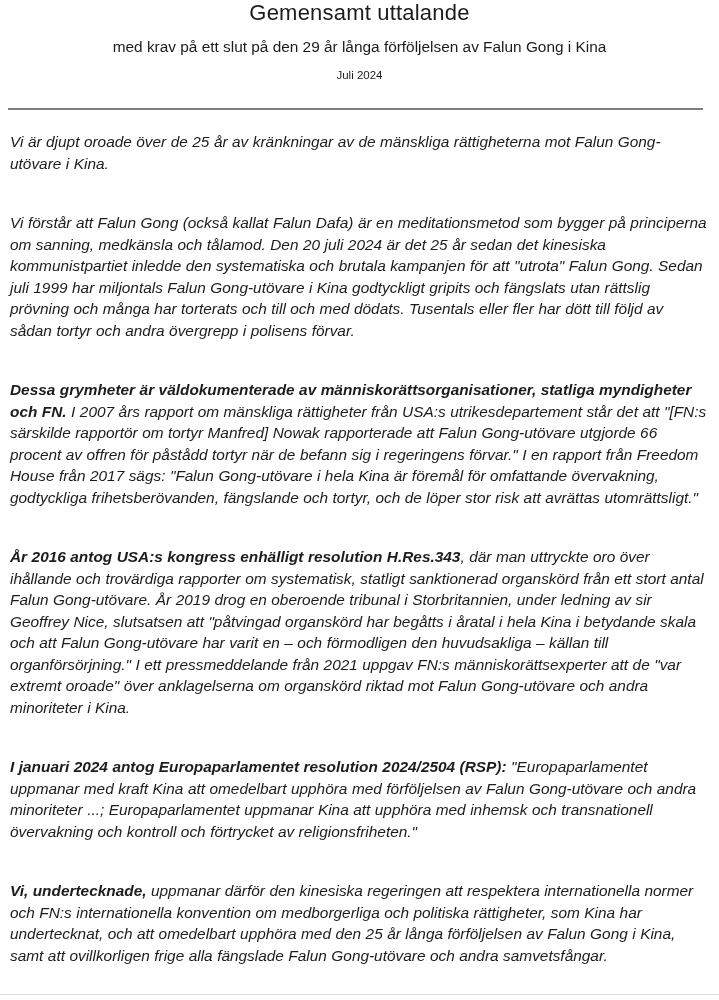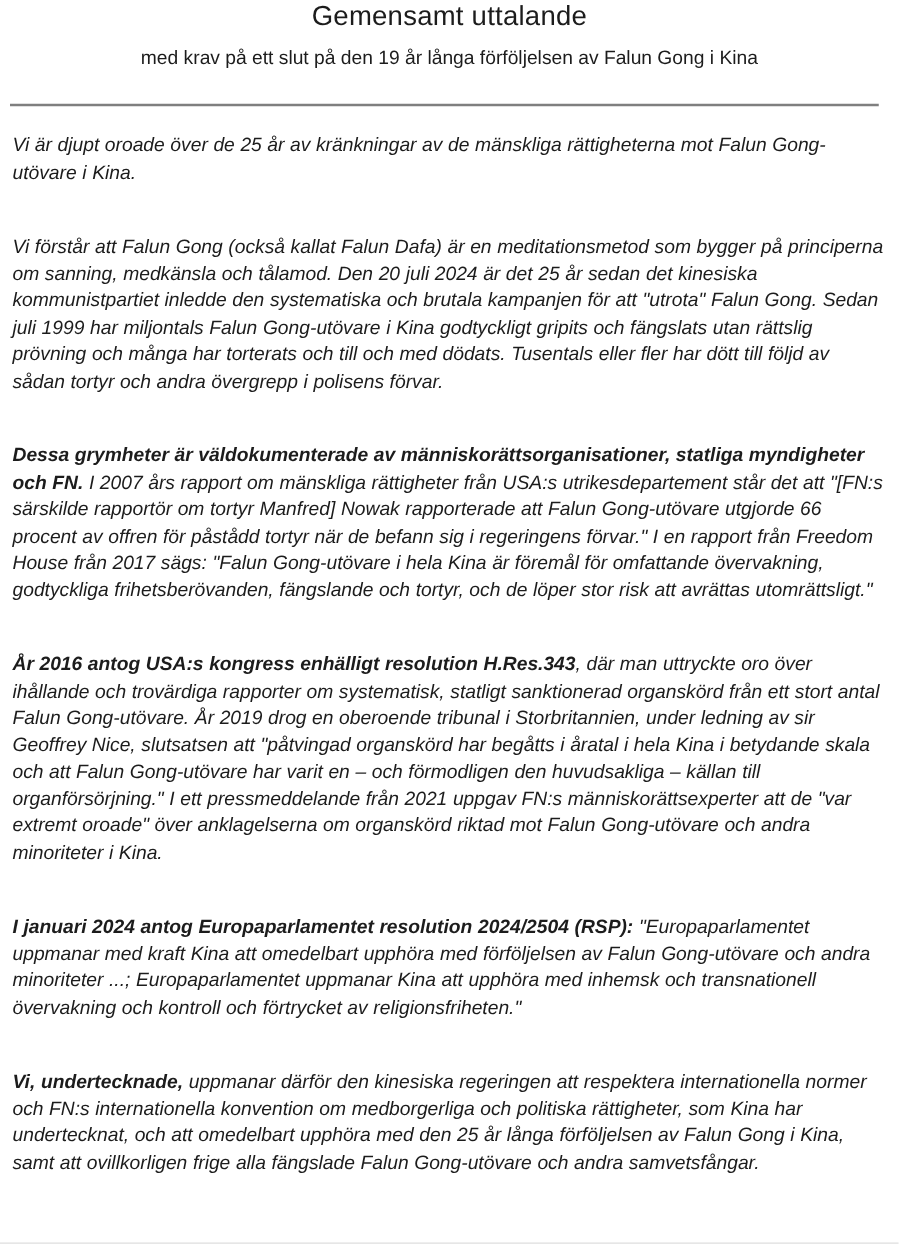--- a/index.html
+++ b/index.html
@@ -66,21 +66,22 @@
     width: 719px;
     border-top: 1px solid var(--bottom-rule-color);
   }
 </style>
 </head>
 <body>
 
 <div class="page">
   <header>
     <h1 class="doc-title">Gemensamt uttalande</h1>
-    <p class="doc-subtitle">med krav på ett slut på den 19 år långa förföljelsen av Falun Gong i Kina</p>
+    <p class="doc-subtitle">med krav på ett slut på den 29 år långa förföljelsen av Falun Gong i Kina</p>
+    <p class="doc-date">Juli 2024</p>
   </header>
 
   <div class="rule"></div>
 
   <main>
     <p class="para"><strong></strong><span>Vi är djupt oroade över de 25 år av kränkningar av de mänskliga rättigheterna mot Falun Gong-utövare i Kina.</span></p>
 
     <p class="para"><strong></strong><span>Vi förstår att Falun Gong (också kallat Falun Dafa) är en meditationsmetod som bygger på principerna om sanning, medkänsla och tålamod. Den 20 juli 2024 är det 25 år sedan det kinesiska kommunistpartiet inledde den systematiska och brutala kampanjen för att "utrota" Falun Gong. Sedan juli 1999 har miljontals Falun Gong-utövare i Kina godtyckligt gripits och fängslats utan rättslig prövning och många har torterats och till och med dödats. Tusentals eller fler har dött till följd av sådan tortyr och andra övergrepp i polisens förvar.</span></p>
 
     <p class="para"><strong>Dessa grymheter är väldokumenterade av människorättsorganisationer, statliga myndigheter och FN.</strong><span> I 2007 års rapport om mänskliga rättigheter från USA:s utrikesdepartement står det att "[FN:s särskilde rapportör om tortyr Manfred] Nowak rapporterade att Falun Gong-utövare utgjorde 66 procent av offren för påstådd tortyr när de befann sig i regeringens förvar." I en rapport från Freedom House från 2017 sägs: "Falun Gong-utövare i hela Kina är föremål för omfattande övervakning, godtyckliga frihetsberövanden, fängslande och tortyr, och de löper stor risk att avrättas utomrättsligt."</span></p>

